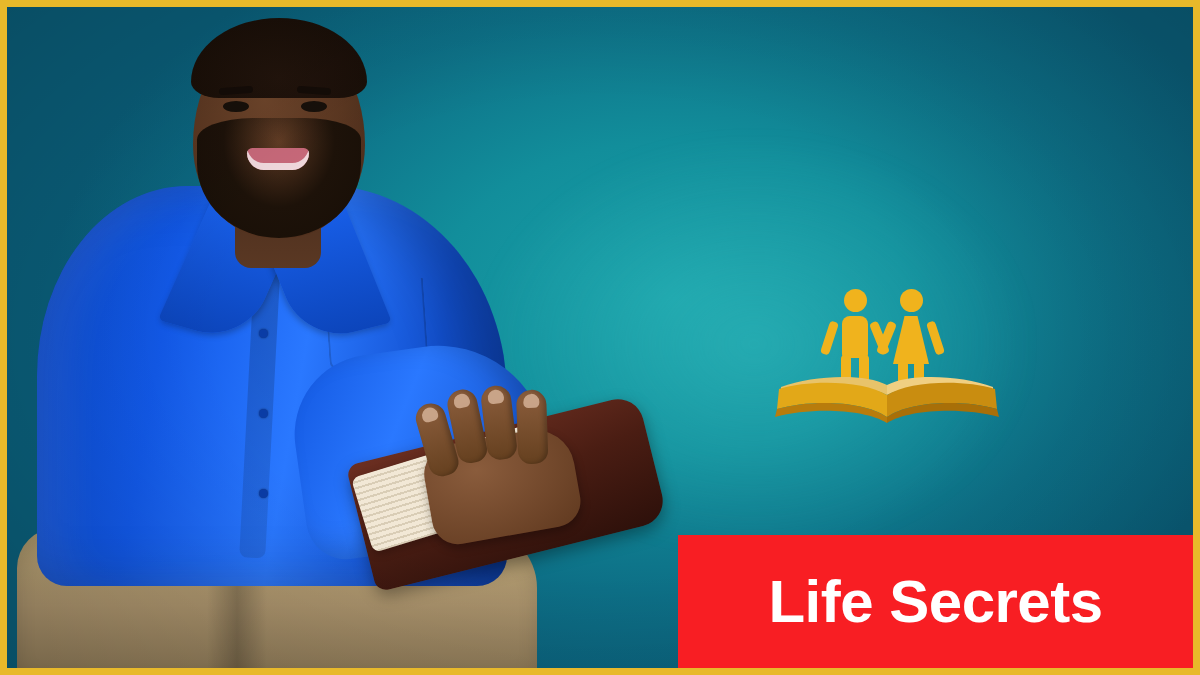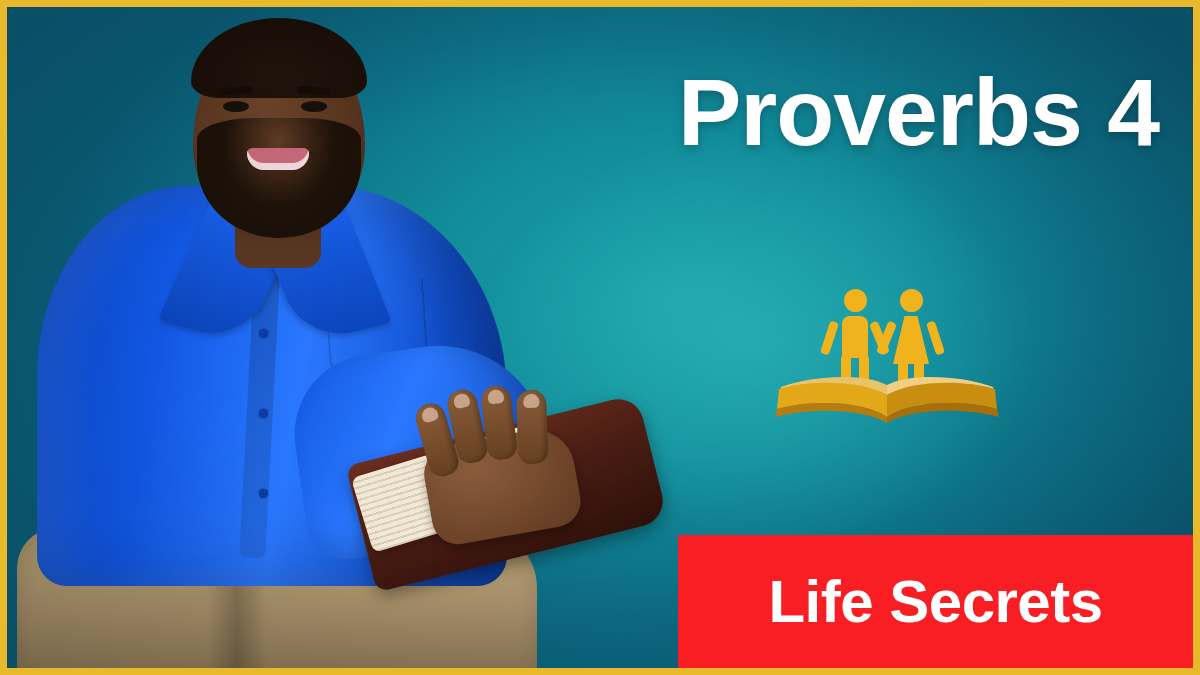--- a/index.html
+++ b/index.html
@@ -441,21 +441,20 @@
           <div class="nail"></div>
         </div>
       <div class="finger" style="left:100px; top:-40px; transform:rotate(8deg);">
           <div class="nail"></div>
         </div>
     </div>
   </div>
 
   <div class="bg-vignette"></div>
 
-  <div class="title">Proverbs 4</div>
 
   <div class="logo">
     <div class="logo-figures">
       <div class="fig man">
         <div class="fig-head"></div>
         <div class="fig-arm out"></div>
         <div class="fig-arm in"></div>
         <div class="fig-body-man"></div>
         <div class="fig-leg a"></div>
         <div class="fig-leg b"></div>

